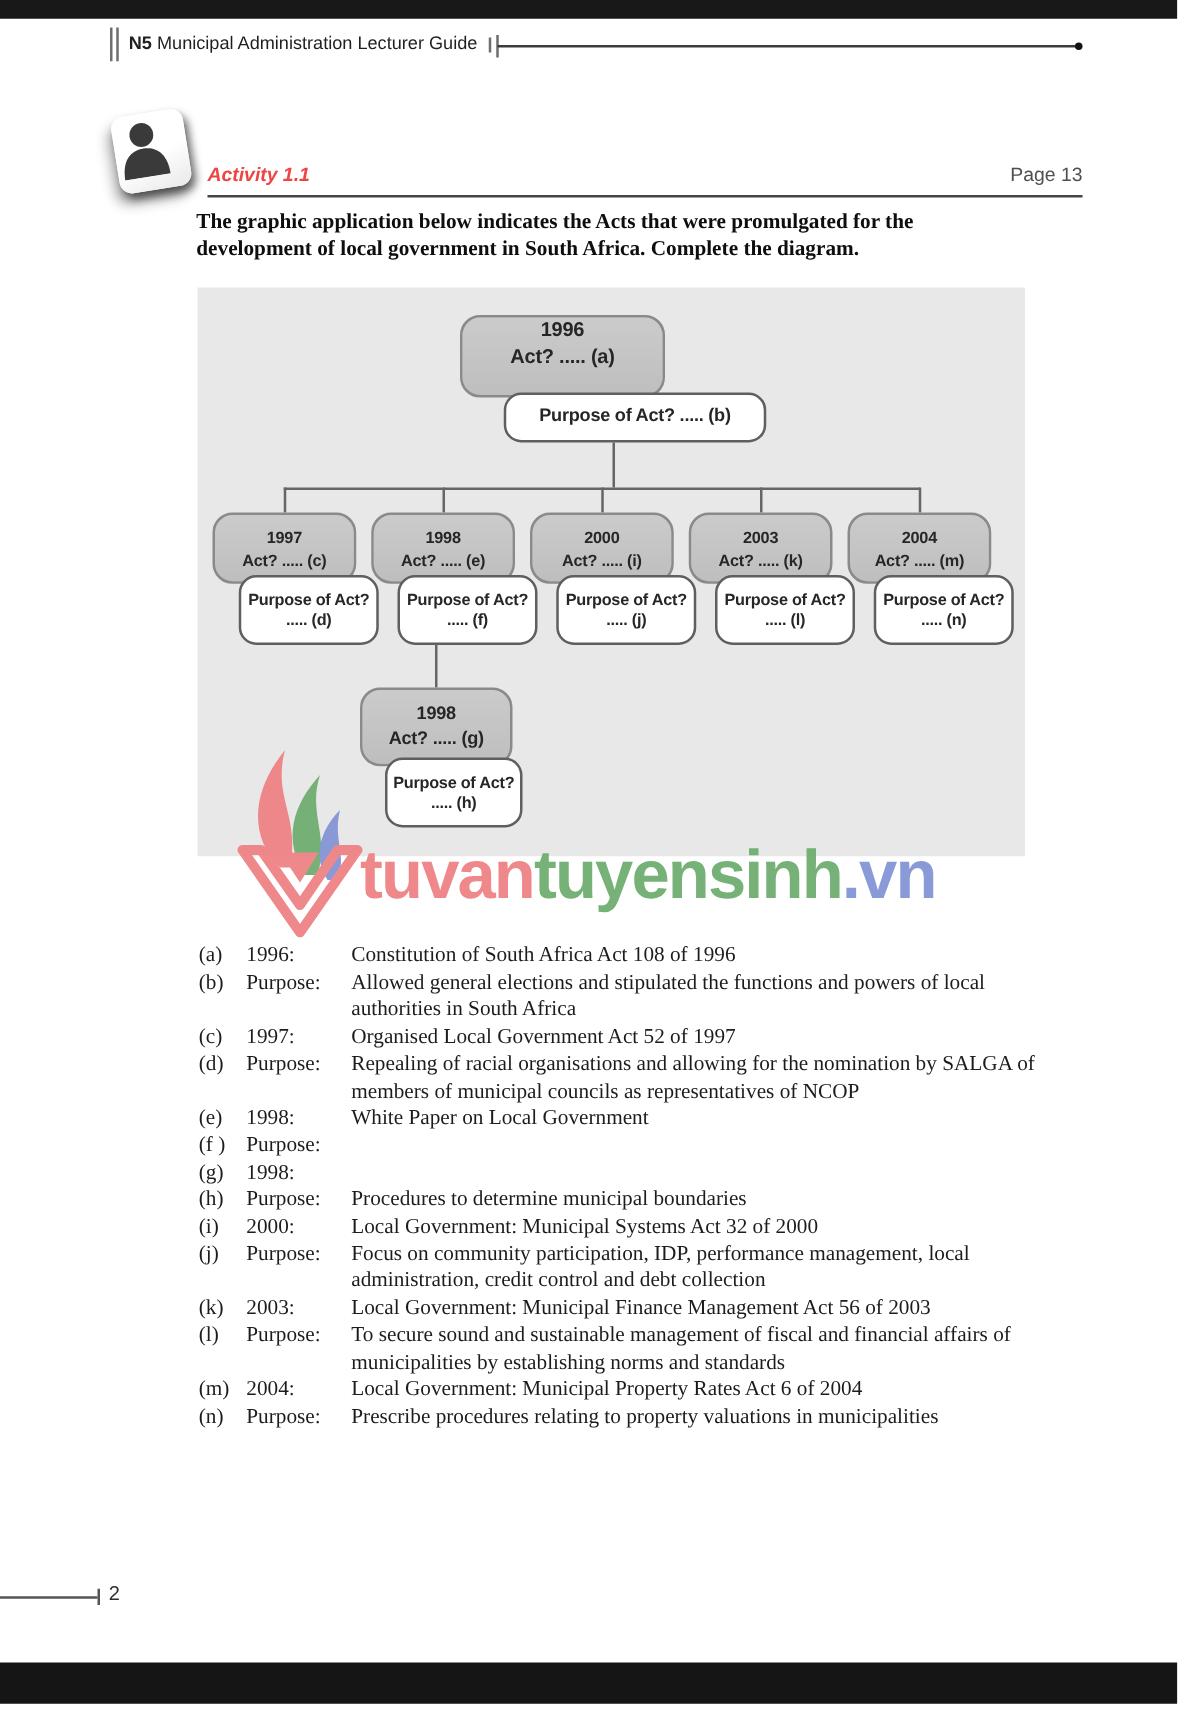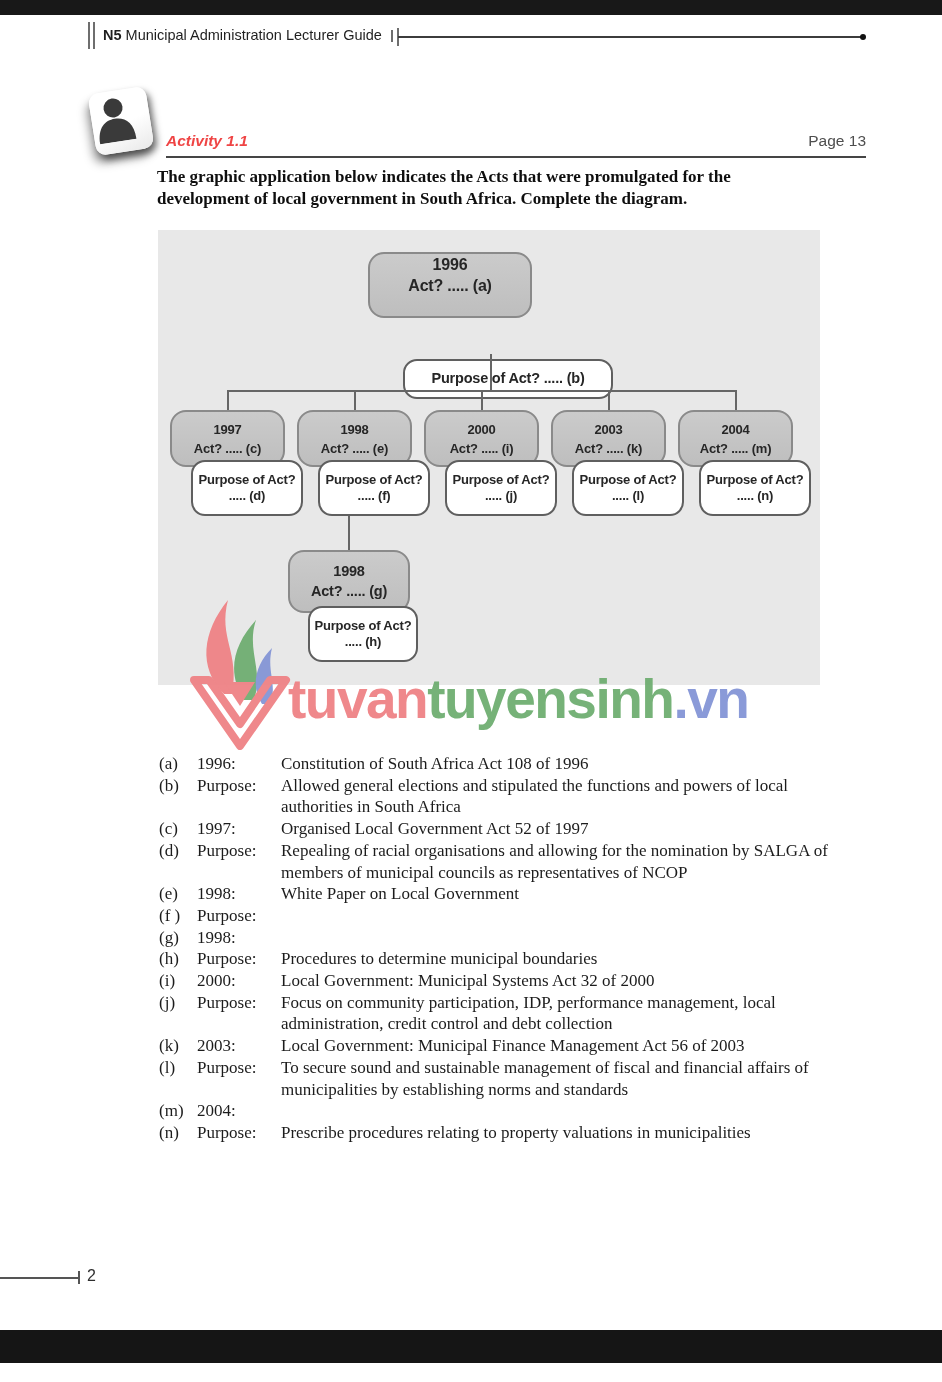--- a/index.html
+++ b/index.html
@@ -28,21 +28,21 @@
                font-family:"Liberation Serif",serif;font-weight:bold;font-size:17px;line-height:22px;color:#0e0e0e;}
 
   
   .panel{position:absolute;left:158px;top:230px;width:662px;height:455px;background:#e8e8e8;}
   .gbox{position:absolute;background:linear-gradient(180deg,#cbcbcb,#bebebe);border:2px solid #8a8a8a;border-radius:16px;
         text-align:center;font-weight:bold;color:#262626;box-sizing:border-box;letter-spacing:-0.2px;}
   .wbox{position:absolute;background:#ffffff;border:2px solid #5f5f5f;border-radius:14px;
         text-align:center;font-weight:bold;color:#262626;box-sizing:border-box;letter-spacing:-0.2px;}
   .conn{position:absolute;background:#666;}
   .root-g{left:210px;top:22px;width:164px;height:66px;font-size:16px;line-height:21px;}
-  .root-w{left:245px;top:84px;width:210px;height:40px;font-size:14.5px;line-height:35px;margin-top:45px;}
+  .root-w{left:245px;top:84px;width:210px;height:40px;font-size:14.5px;line-height:35px;}
   .col{position:absolute;top:180px;width:140px;height:110px;}
   .col .g2{left:0;top:0;width:115px;height:57px;font-size:13px;line-height:19px;padding-top:8px;}
   .col .w2{left:21px;top:50px;width:112px;height:56px;font-size:13px;line-height:16px;padding-top:10px;}
   .g-box{left:130px;top:320px;width:122px;height:63px;font-size:14.5px;line-height:20px;padding-top:9px;}
   .h-box{left:150px;top:376px;width:110px;height:56px;font-size:13px;line-height:16px;padding-top:10px;}
 
   
   .watermark{position:absolute;left:182px;top:596px;width:620px;height:160px;z-index:5;opacity:0.95;}
   .wm-text{position:absolute;left:106px;top:76px;font-size:55px;font-weight:bold;letter-spacing:-1.5px;line-height:1;
            font-family:"Liberation Sans",sans-serif;white-space:nowrap;}
@@ -235,20 +235,21 @@
         <span>Local Government: Municipal Finance Management Act 56 of 2003</span>
       </div>
     <div class="arow">
         <span>(l)</span>
         <span>Purpose:</span>
         <span>To secure sound and sustainable management of fiscal and financial affairs of municipalities by establishing norms and standards</span>
       </div>
     <div class="arow">
         <span>(m)</span>
         <span>2004:</span>
+        <span>Local Government: Municipal Property Rates Act 6 of 2004</span>
       </div>
     <div class="arow">
         <span>(n)</span>
         <span>Purpose:</span>
         <span>Prescribe procedures relating to property valuations in municipalities</span>
       </div>
   </div>
 
   <div class="f-line"></div>
   <div class="f-tick"></div>

